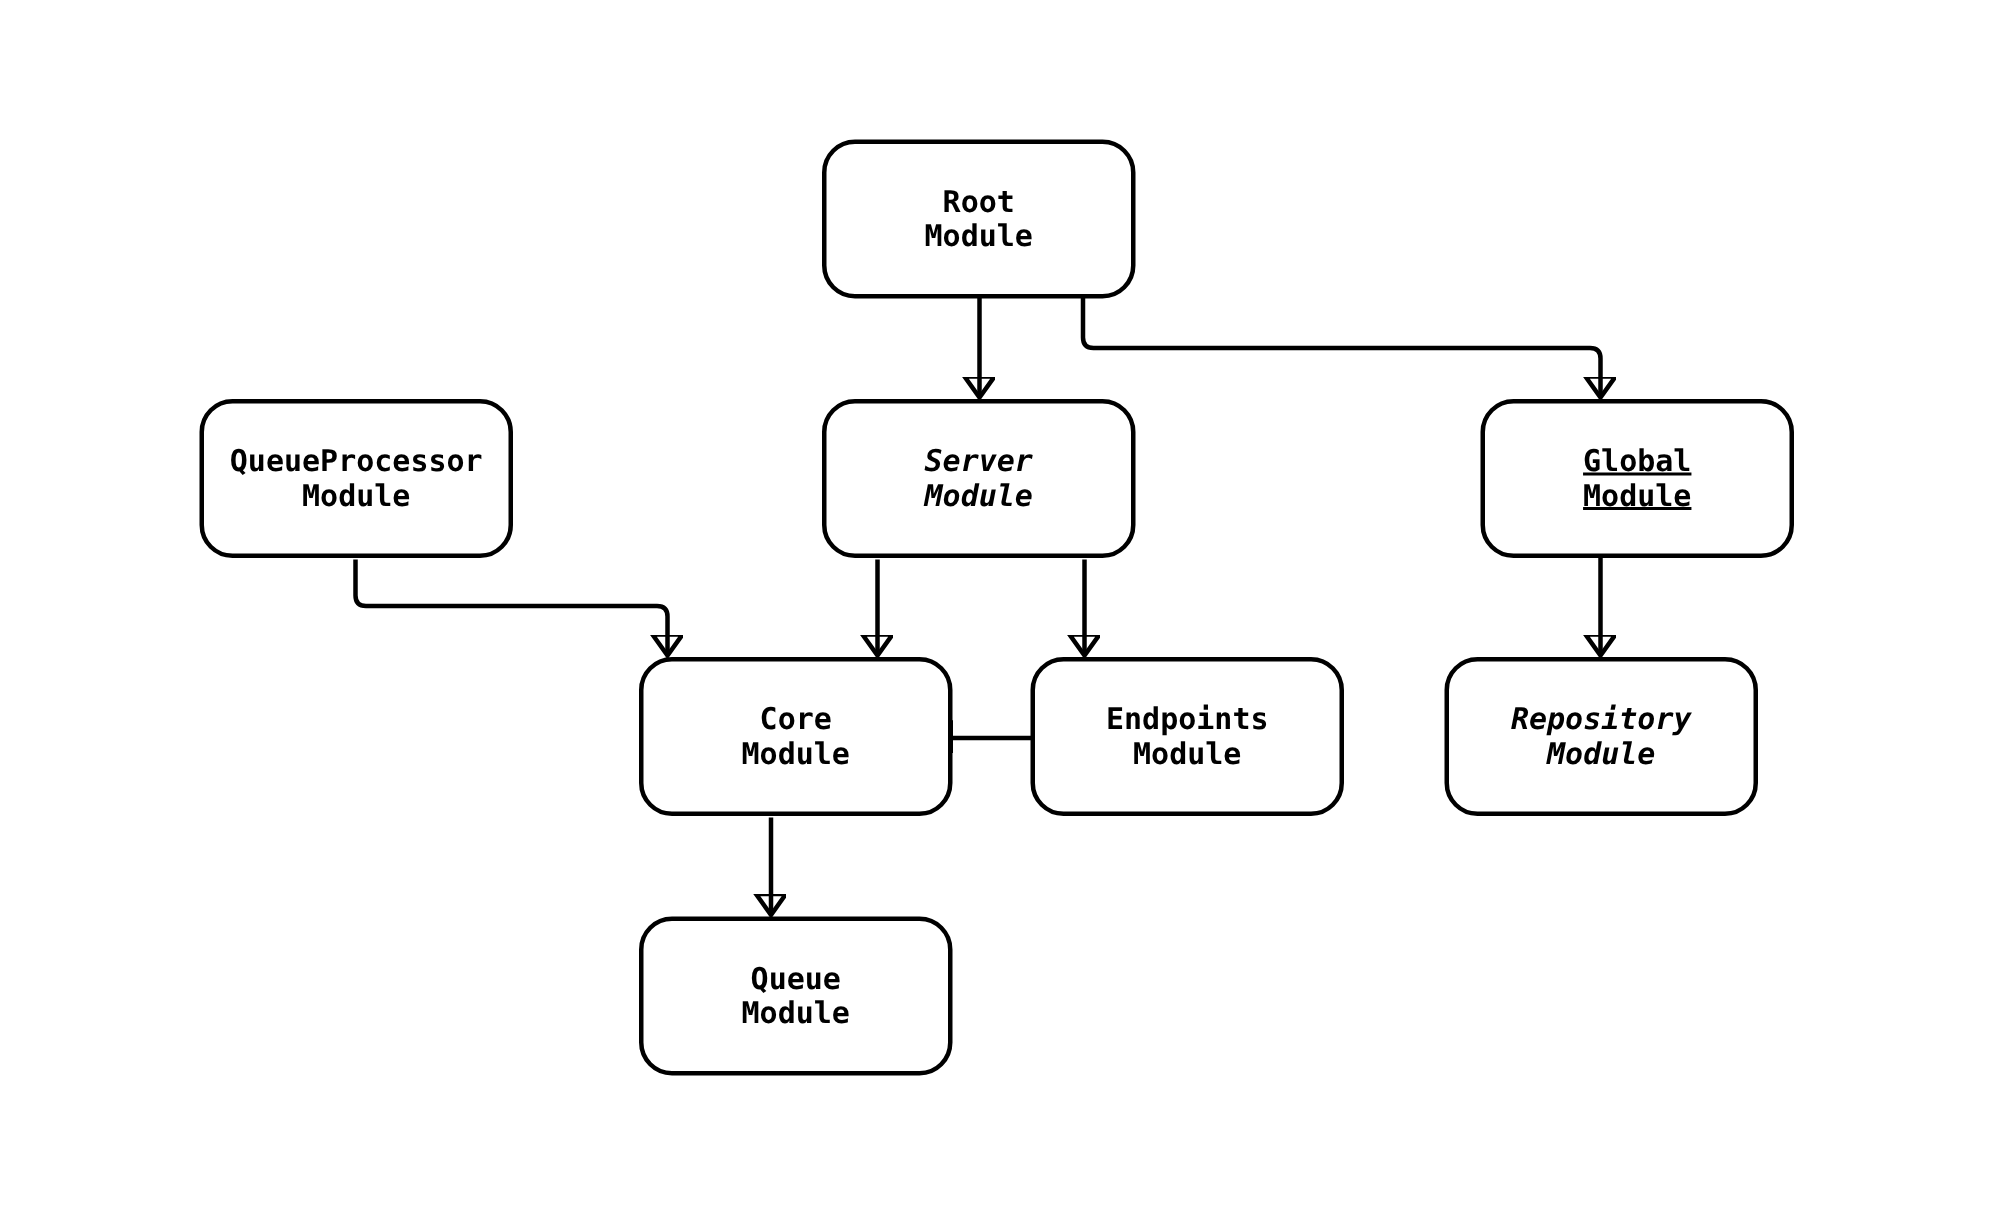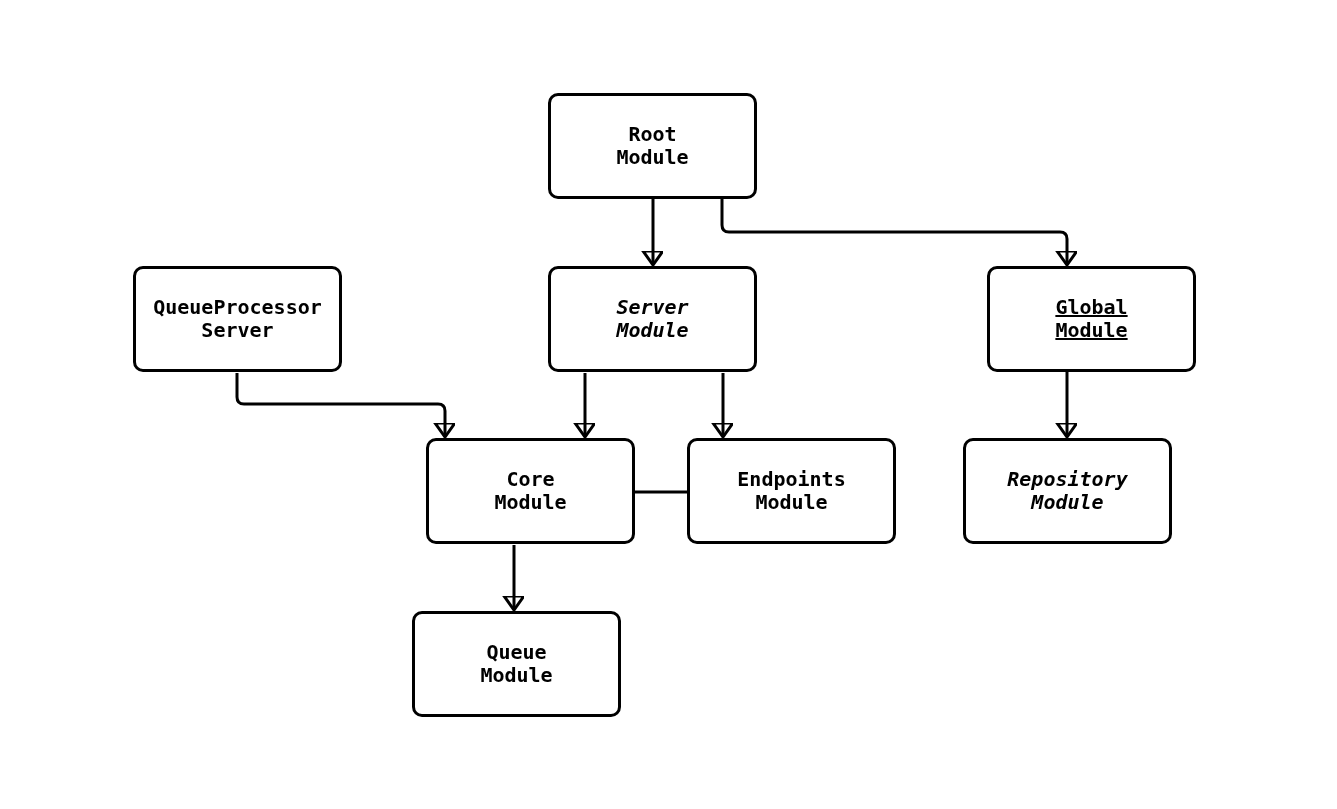--- a/index.html
+++ b/index.html
@@ -27,42 +27,42 @@
     stroke-width: 3;
     fill: none;
   }
   .node {
     position: absolute;
     box-sizing: border-box;
     width: 209px;
     height: 106px;
     background: #ffffff;
     border: 3px solid #000000;
-    border-radius: 10px;
+    border-radius: 22px;
     display: flex;
     align-items: center;
     justify-content: center;
     text-align: center;
   }
   .node-label {
     font-family: "DejaVu Sans Mono", monospace;
     font-weight: 700;
     font-size: 20px;
     line-height: 23px;
     color: #000000;
     white-space: pre-line;
   }
   #node-root          { left: 548px; top:  93px; }
   #node-queueprocessor{ left: 133px; top: 266px; }
   #node-server        { left: 548px; top: 266px; font-style: italic; }
   #node-global        { left: 987px; top: 266px; text-decoration: underline; }
   #node-core          { left: 426px; top: 438px; }
   #node-endpoints     { left: 687px; top: 438px; }
   #node-repository    { left: 963px; top: 438px; font-style: italic; }
-  #node-queue         { left: 412px; top: 611px; justify-content: center; }
+  #node-queue         { left: 426px; top: 611px; justify-content: center; }
 </style>
 </head>
 <body>
 
 <div class="canvas">
 
   <svg class="edges" width="1337" height="809" viewBox="0 0 1337 809" xmlns="http://www.w3.org/2000/svg">
     <defs>
       <marker id="arrowhead" markerWidth="16" markerHeight="22" refX="14" refY="10" orient="auto" markerUnits="userSpaceOnUse">
         <path d="M 0 0 L 14 10 L 0 20 Z" fill="#000000" stroke="none"></path>
@@ -78,21 +78,21 @@
     <path d="M 514 545 V 610" marker-end="url(#arrowhead)"></path>
   </svg>
 
   <div class="node" id="node-root">
     <span class="node-label">Root
 Module</span>
   </div>
 
   <div class="node" id="node-queueprocessor">
     <span class="node-label">QueueProcessor
-Server</span>
+Module</span>
   </div>
 
   <div class="node" id="node-server">
     <span class="node-label">Server
 Module</span>
   </div>
 
   <div class="node" id="node-global">
     <span class="node-label">Global
 Module</span>

